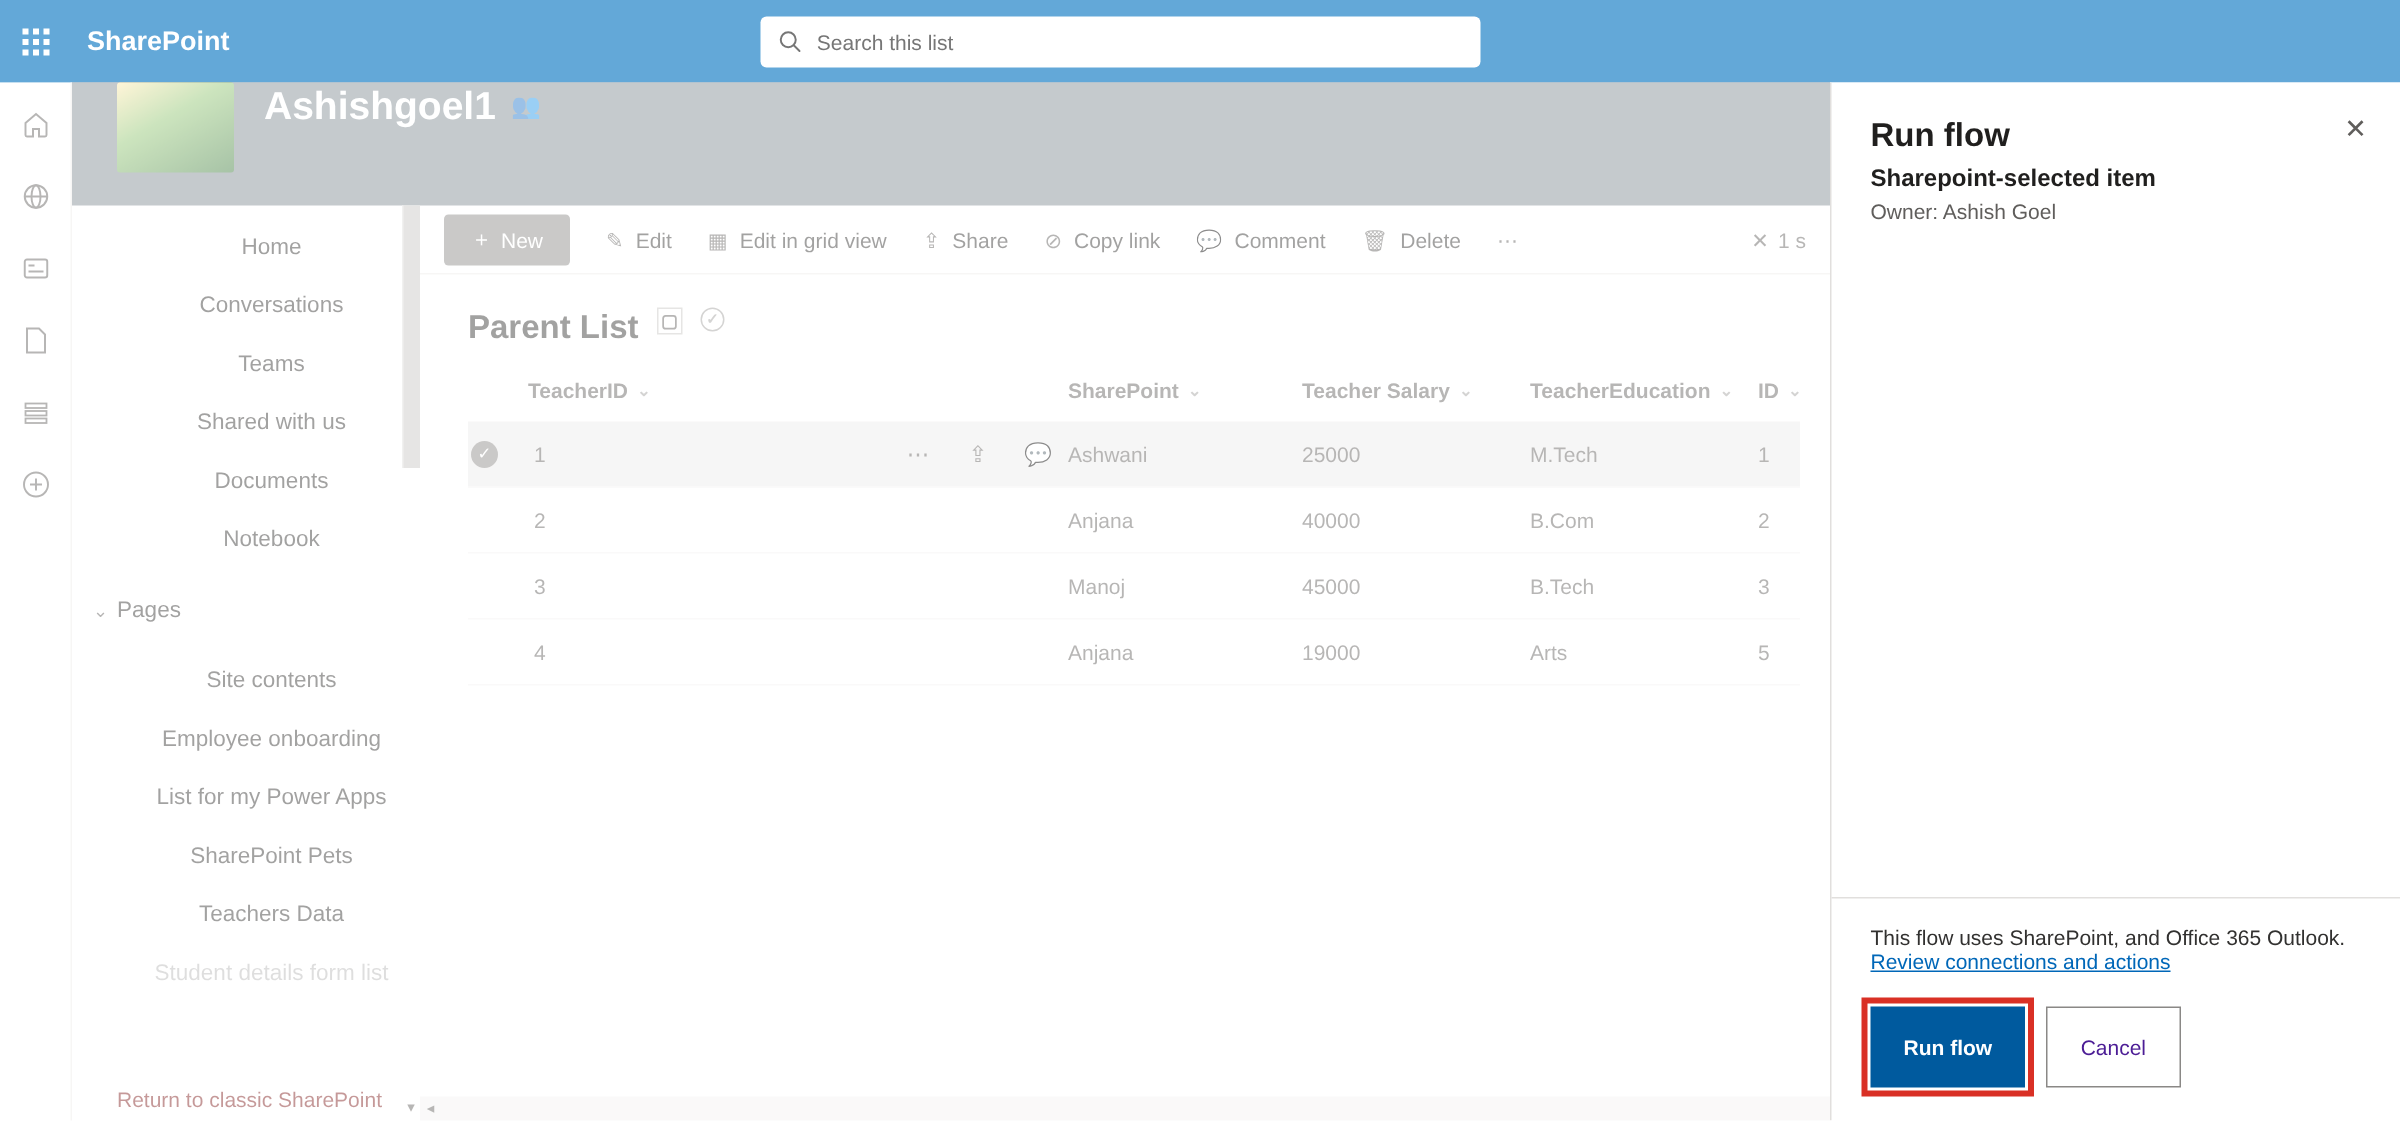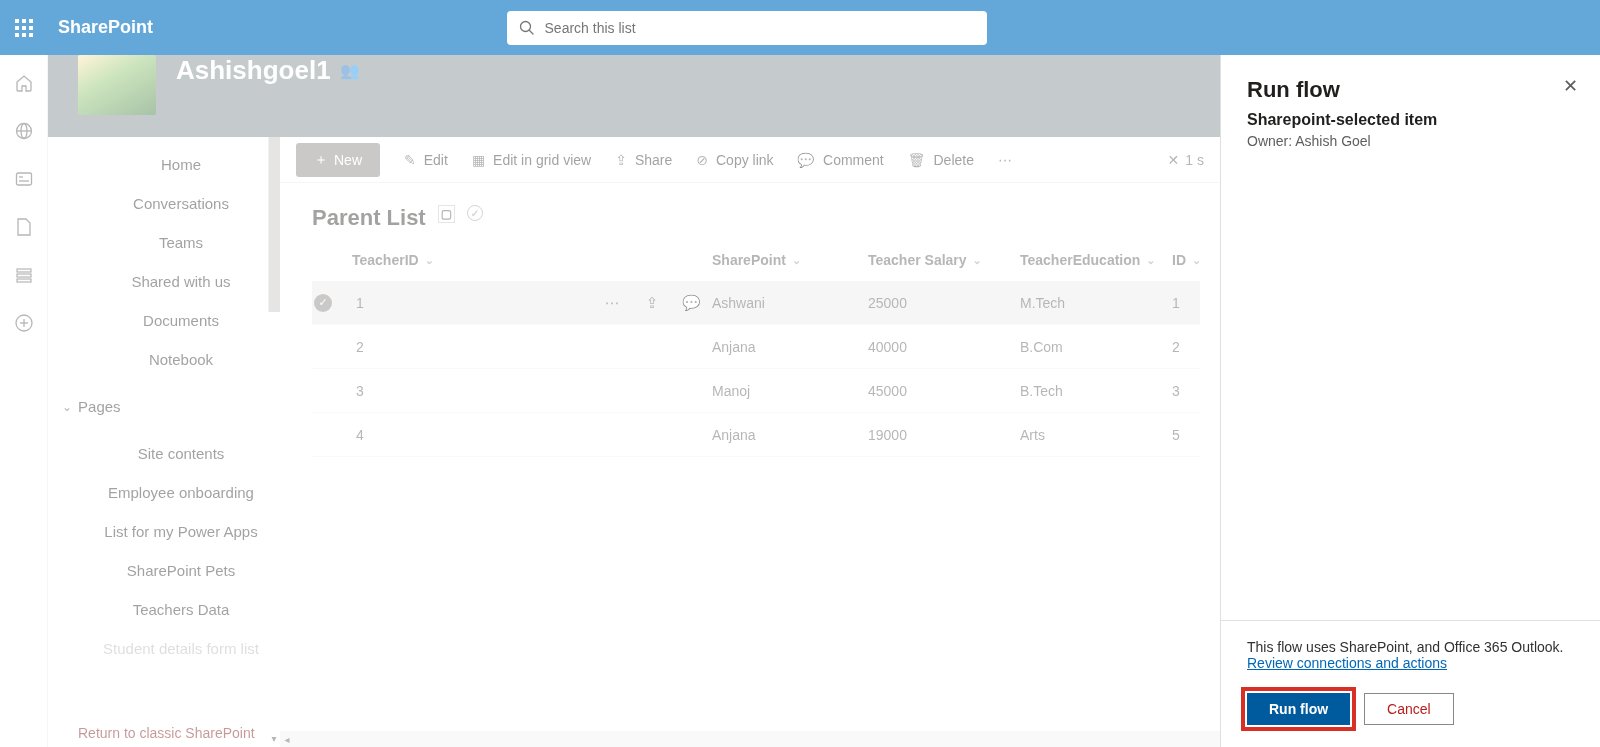--- a/index.html
+++ b/index.html
@@ -63,21 +63,21 @@
   .fly-head { padding:22px 26px 0 26px; position:relative;}
   .fly-title { font-size:22px; font-weight:600; color:#201f1e; }
   .fly-sub { font-size:16px; font-weight:600; color:#201f1e; margin-top:8px;}
   .fly-owner { font-size:14px; color:#605e5c; margin-top:4px;}
   .fly-close { position:absolute; top:20px; right:22px; font-size:18px; color:#605e5c; cursor:pointer;}
   .fly-body { flex:1; }
   .fly-foot { border-top:1px solid #e1dfdd; padding:18px 26px 22px; font-size:14px; color:#323130;}
   .fly-foot a { color:#0067b8; }
   .fly-buttons { margin-top:22px; display:flex; gap:14px; }
   .btn-primary { background:#005a9e; color:#fff; border:none; padding:8px 22px; font-size:14px; font-weight:600; cursor:pointer; outline:4px solid #d93025; outline-offset:2px;}
-  .btn-secondary { background:#fff; color:#b91c1c; border:1px solid #8a8886; padding:7px 22px; font-size:14px; cursor:pointer;}
+  .btn-secondary { background:#fff; color:#4c1d95; border:1px solid #8a8886; padding:18px 22px; font-size:14px; cursor:pointer;}
   svg { display:block; }
 </style>
 </head>
 <body>
 
 <div class="root">
 
   <div class="suite-bar">
     <div class="waffle">
       <div class="waffle-grid">

